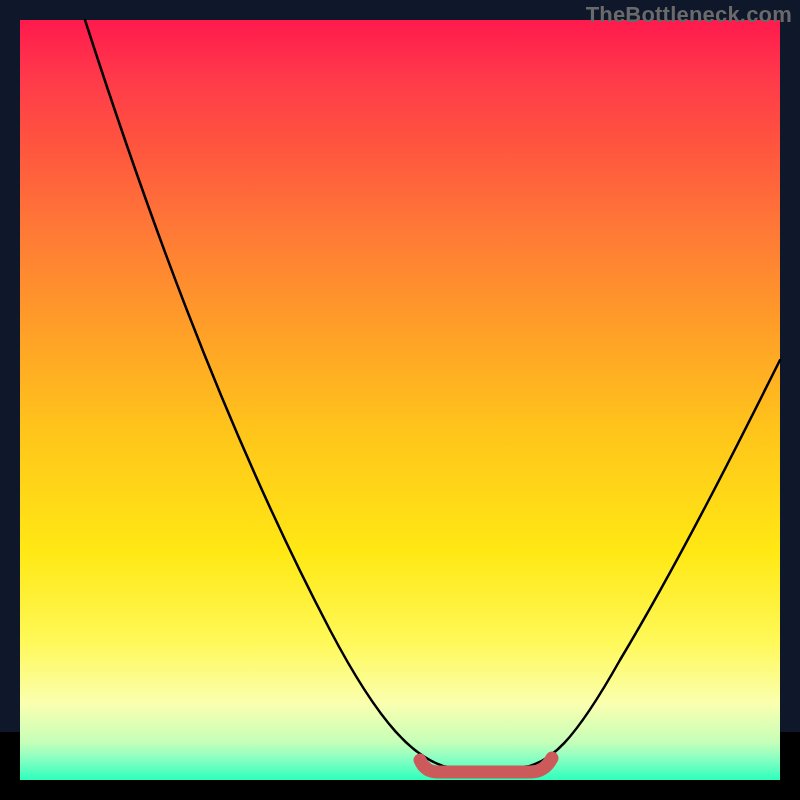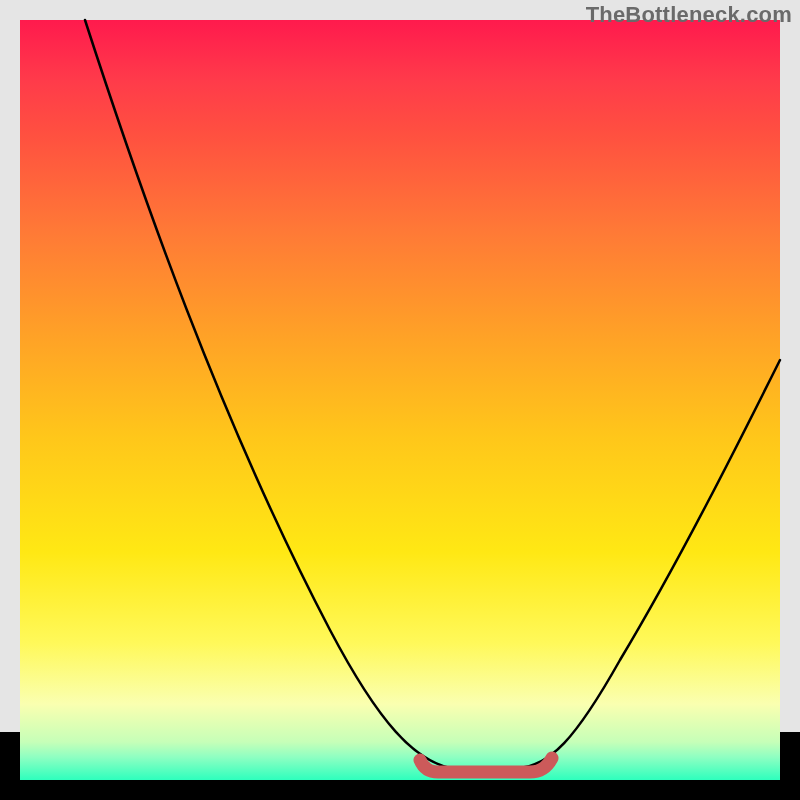--- a/index.html
+++ b/index.html
@@ -1,21 +1,21 @@
 <!DOCTYPE html>
 <html><head>
 <meta charset="utf-8">
 <style>
   * { margin: 0; padding: 0; box-sizing: border-box; }
   html, body { width: 800px; height: 800px; overflow: hidden; background: #000; }
   .frame {
     position: relative;
     width: 800px;
     height: 732px;
-    background: #e5e5e5;
+    background: #0f172a;
   }
   .plot-area {
     position: absolute;
     left: 20px;
     top: 20px;
     width: 760px;
     height: 760px;
     background: linear-gradient(to bottom,
       #ff1a4d 0%,
       #ff3b4a 8%,

